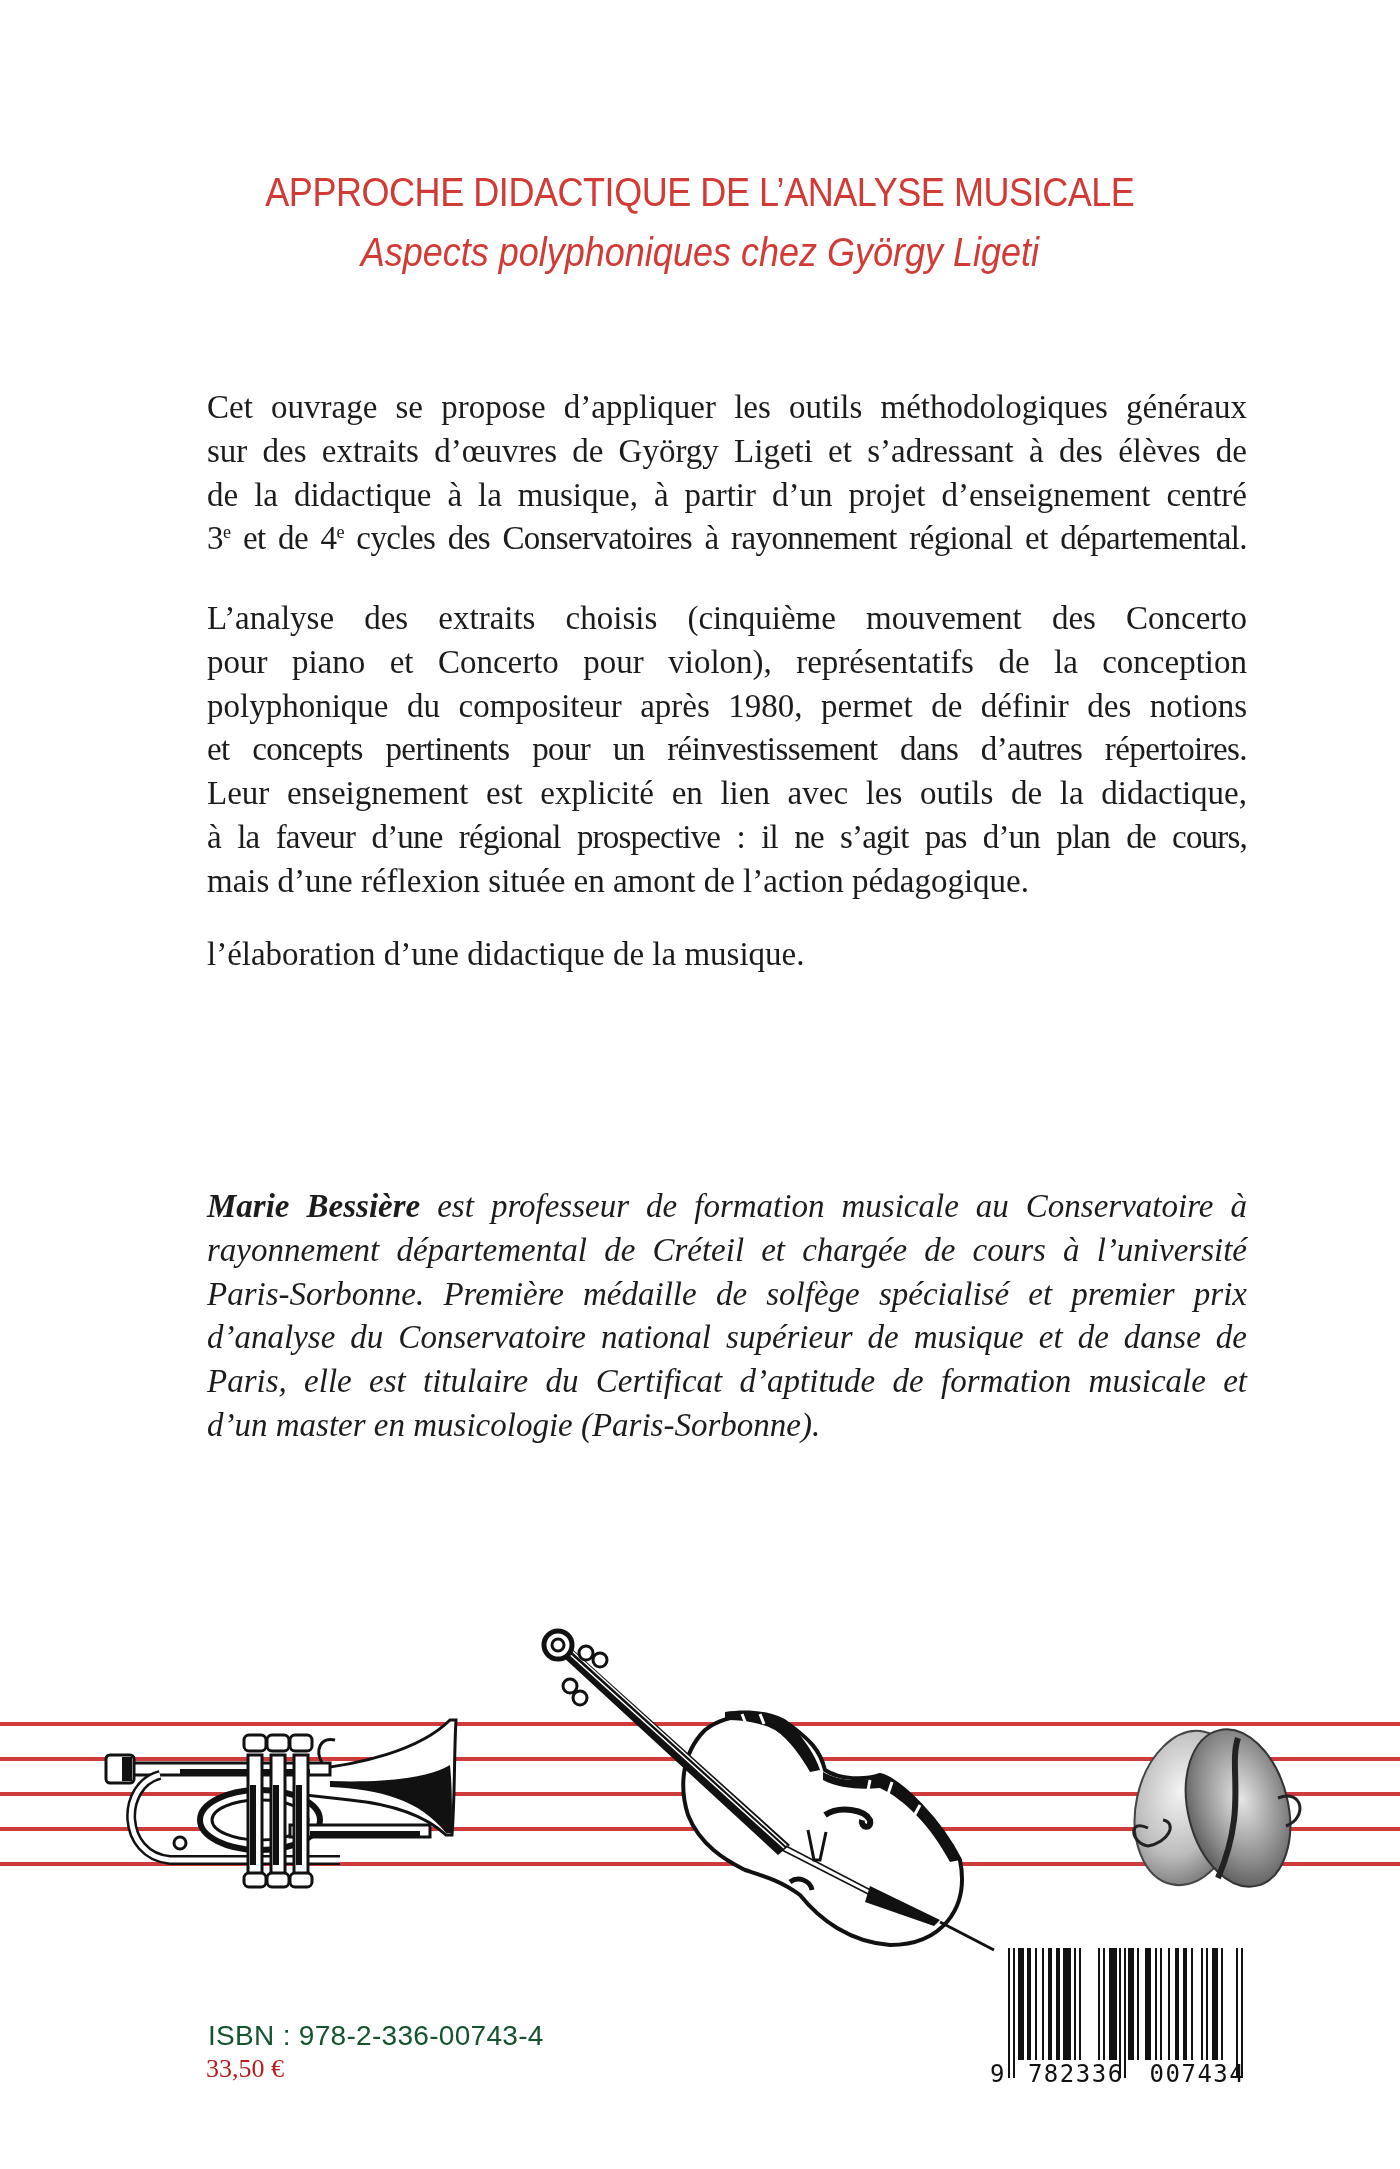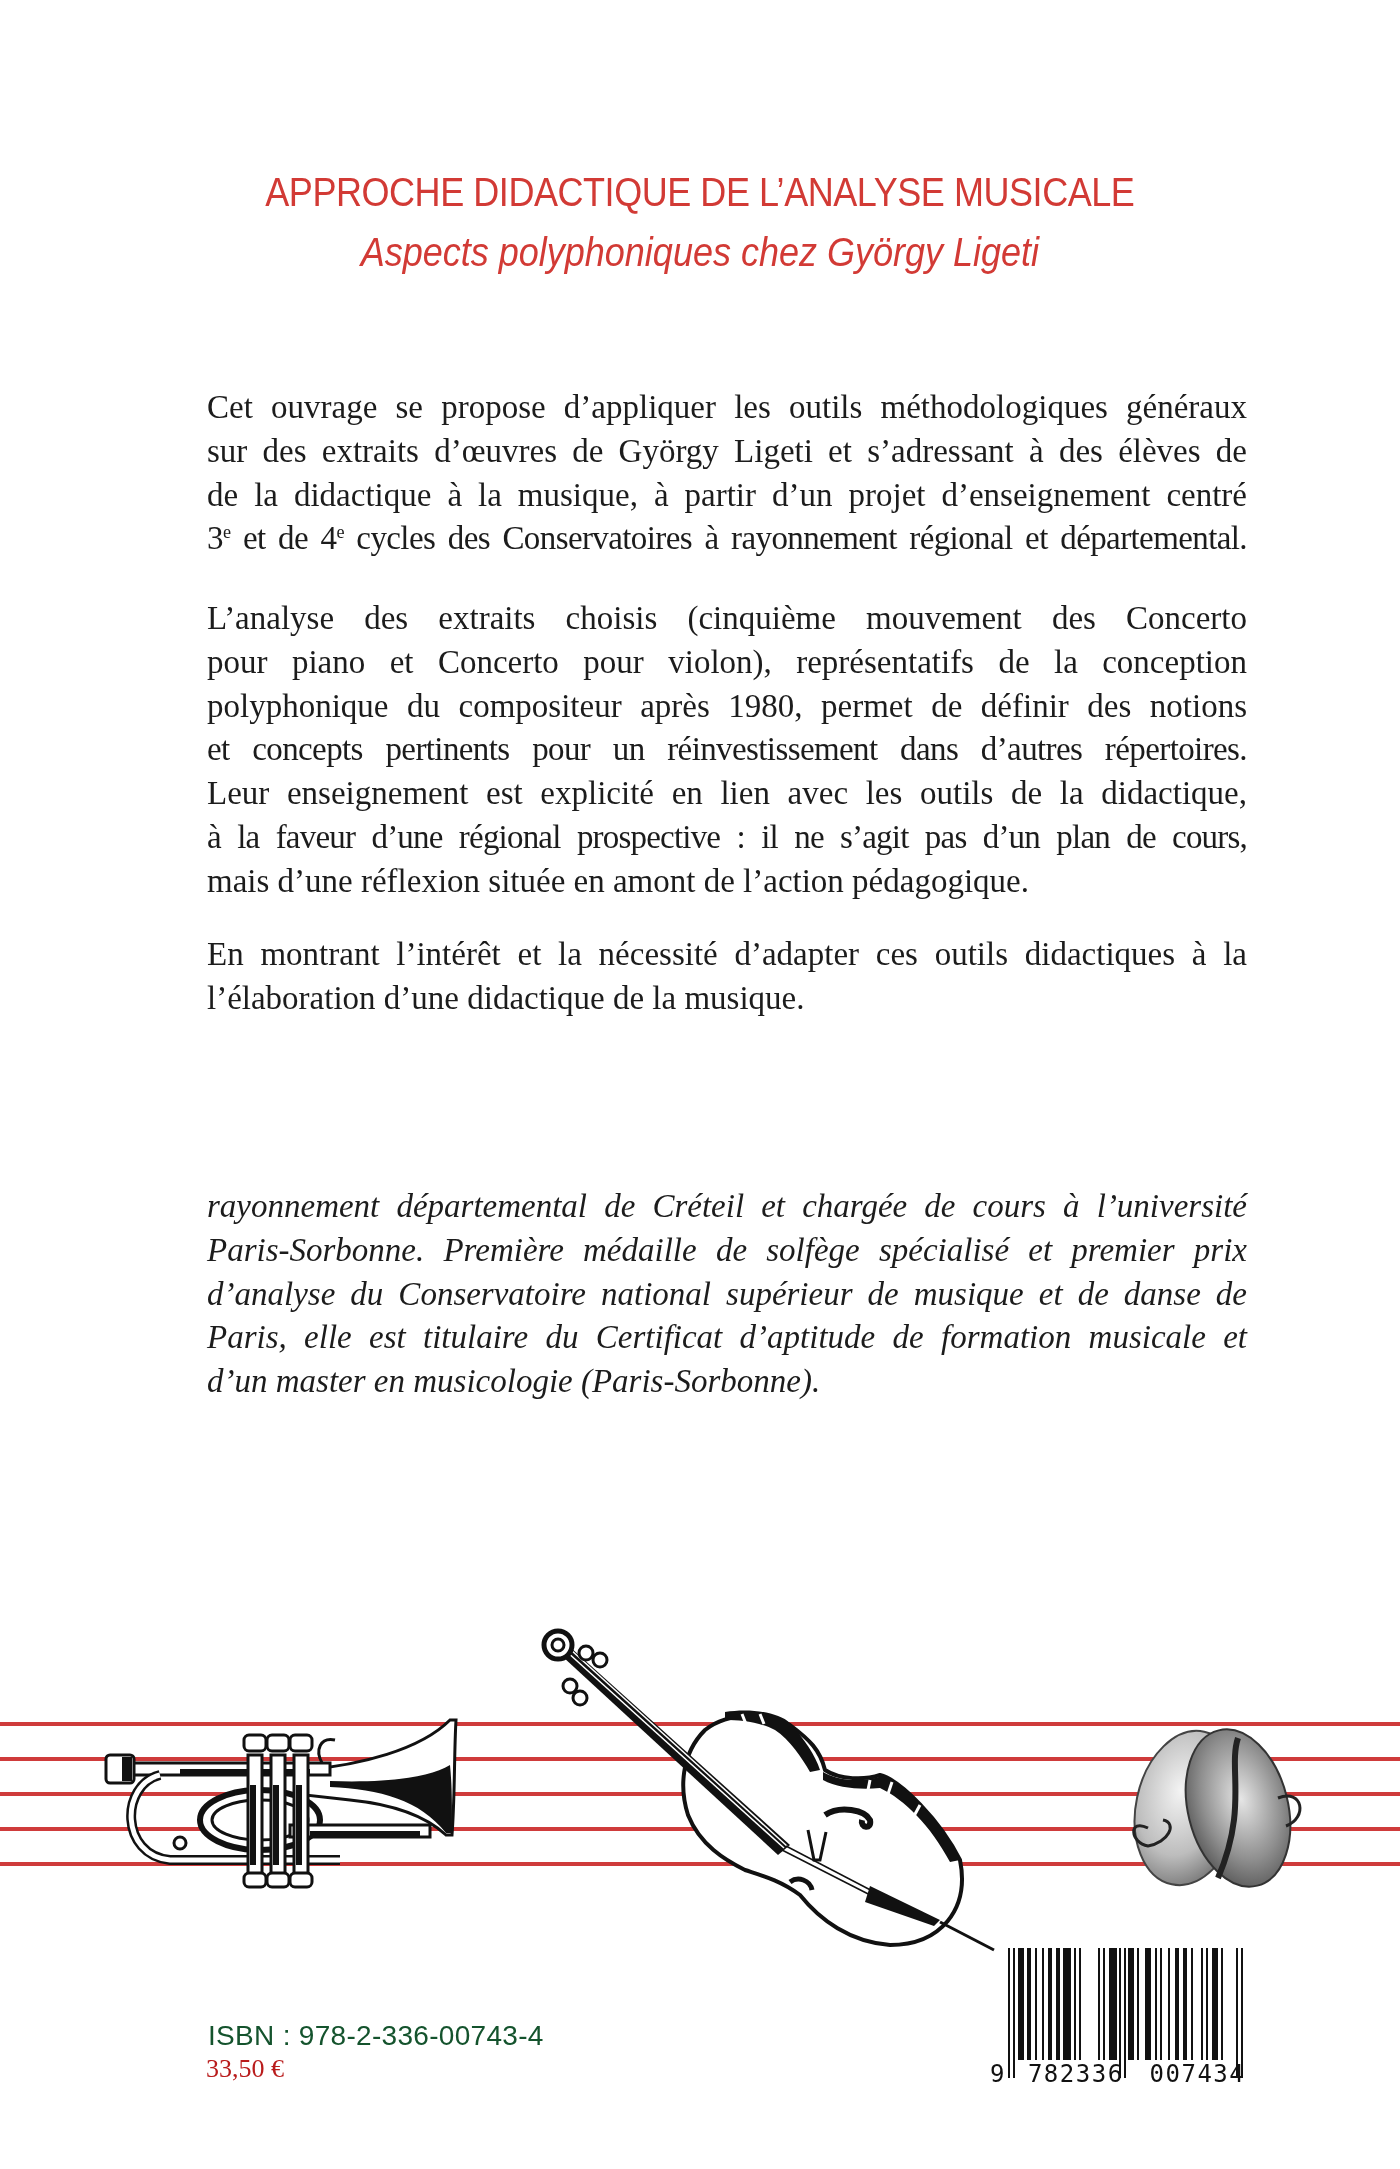--- a/index.html
+++ b/index.html
@@ -65,25 +65,25 @@
   <span class="line">L’analyse des extraits choisis (cinquième mouvement des Concerto</span>
   <span class="line">pour piano et Concerto pour violon), représentatifs de la conception</span>
   <span class="line">polyphonique du compositeur après 1980, permet de définir des notions</span>
   <span class="line" style="letter-spacing:-0.6px;">et concepts pertinents pour un réinvestissement dans d’autres répertoires.</span>
   <span class="line">Leur enseignement est explicité en lien avec les outils de la didactique,</span>
   <span class="line" style="letter-spacing:-0.8px;">à la faveur d’une régional prospective : il ne s’agit pas d’un plan de cours,</span>
   <span class="line last">mais d’une réflexion située en amont de l’action pédagogique.</span>
 </div>
 
 <div class="abs body-text p3">
-  <span class="line">En montrant l’intérêt et la nécessité d’adapter ces outils didactiques à la</span>
   <span class="line last">l’élaboration d’une didactique de la musique.</span>
 </div>
 
 <div class="abs body-text bio">
+  <span class="line"><b>Marie Bessière</b><span> est professeur de formation musicale au Conservatoire à</span></span>
   <span class="line">rayonnement départemental de Créteil et chargée de cours à l’université</span>
   <span class="line">Paris-Sorbonne. Première médaille de solfège spécialisé et premier prix</span>
   <span class="line">d’analyse du Conservatoire national supérieur de musique et de danse de</span>
   <span class="line">Paris, elle est titulaire du Certificat d’aptitude de formation musicale et</span>
   <span class="line last">d’un master en musicologie (Paris-Sorbonne).</span>
 </div>
 
 <div class="abs staff-line" style="top:1722px;"></div>
 <div class="abs staff-line" style="top:1757px;"></div>
 <div class="abs staff-line" style="top:1792px;"></div>

